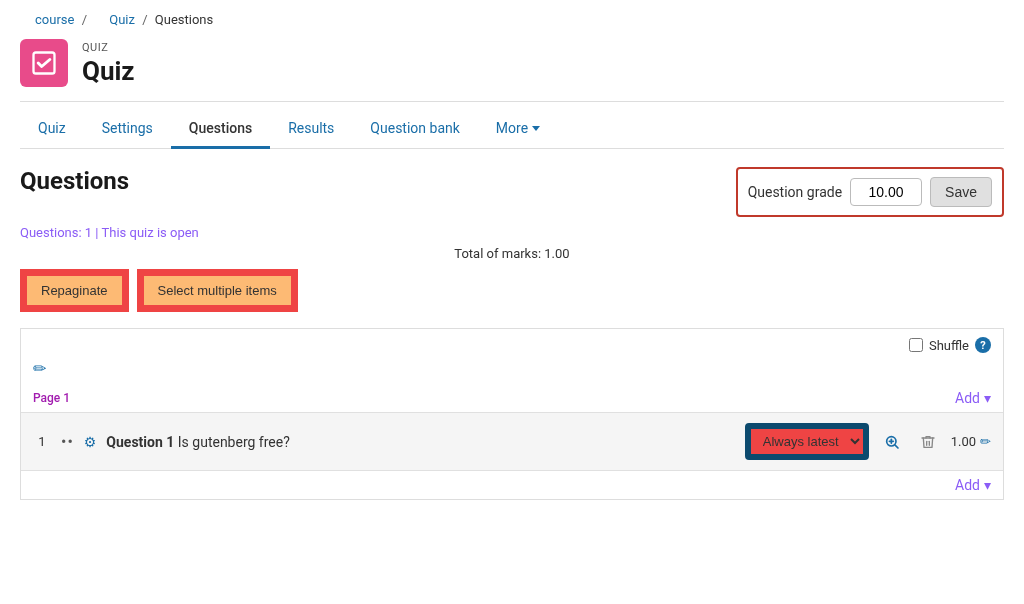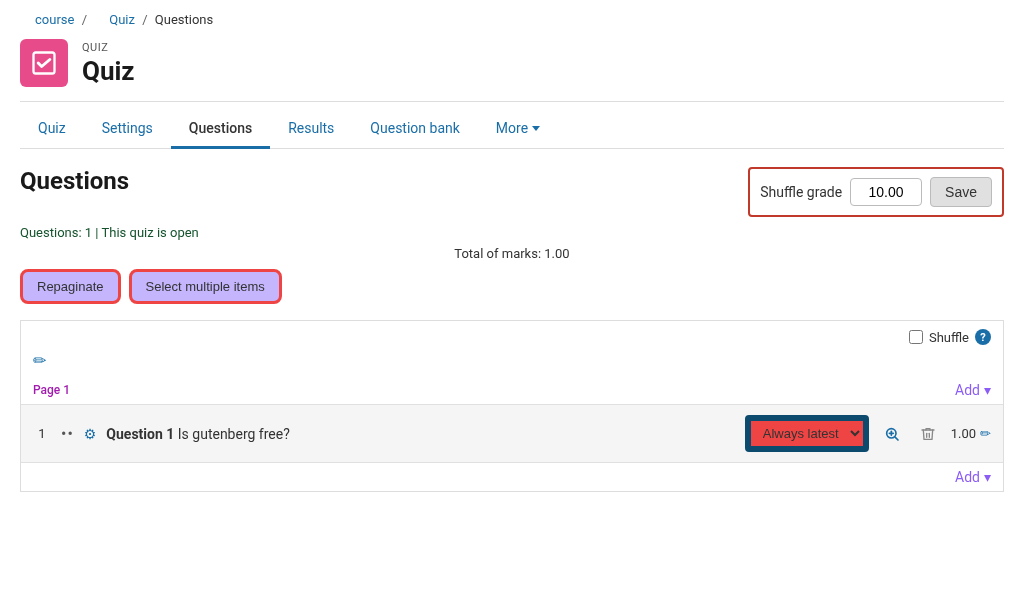--- a/index.html
+++ b/index.html
@@ -162,43 +162,43 @@
       border: 1px solid #bbb;
       border-radius: 4px;
       font-size: 14px;
       color: #333;
       cursor: pointer;
     }
 
     
     .status-row {
       font-size: 13px;
-      color: #14532d;
+      color: #8b5cf6;
       margin-bottom: 6px;
     }
 
     
     .total-marks {
       text-align: center;
       font-size: 13px;
       color: #333;
       margin-bottom: 8px;
     }
 
     
     .action-buttons {
       display: flex;
       gap: 8px;
       margin-bottom: 16px;
     }
     .btn-secondary {
       padding: 7px 14px;
-      background: #c4b5fd;
-      border: 3px solid #ef4444;
-      border-radius: 8px;
+      background: #fdba74;
+      border: 7px solid #ef4444;
+      border-radius: 0;
       font-size: 13px;
       color: #333;
       cursor: pointer;
     }
 
     
     .questions-area {
       border: 1px solid #ddd;
       border-radius: 0;
       overflow: hidden;
@@ -384,21 +384,21 @@
       <span>More</span>
       <span class="chevron-down"></span>
     </a>
   </nav>
 
   <div class="content-area">
 
     <div class="questions-heading-row">
       <h1 class="questions-heading">Questions</h1>
       <div class="max-grade-box">
-        <span class="max-grade-label">Shuffle grade</span>
+        <span class="max-grade-label">Question grade</span>
         <input class="max-grade-input" type="text" value="10.00" style="">
         <button class="save-btn">Save</button>
       </div>
     </div>
 
     <div class="status-row">Questions: 1 | This quiz is open</div>
 
     <div class="total-marks">
       <span>Total of marks:</span>
       <span>1.00</span>

